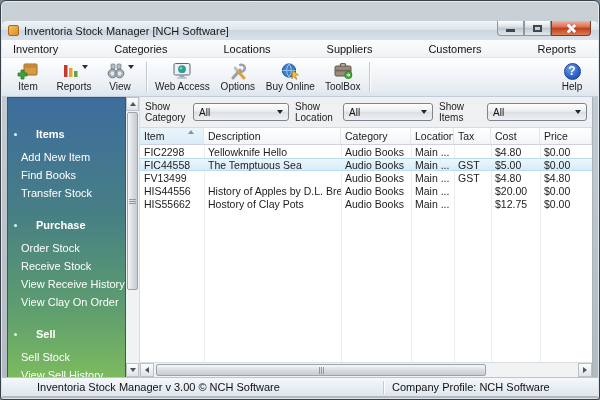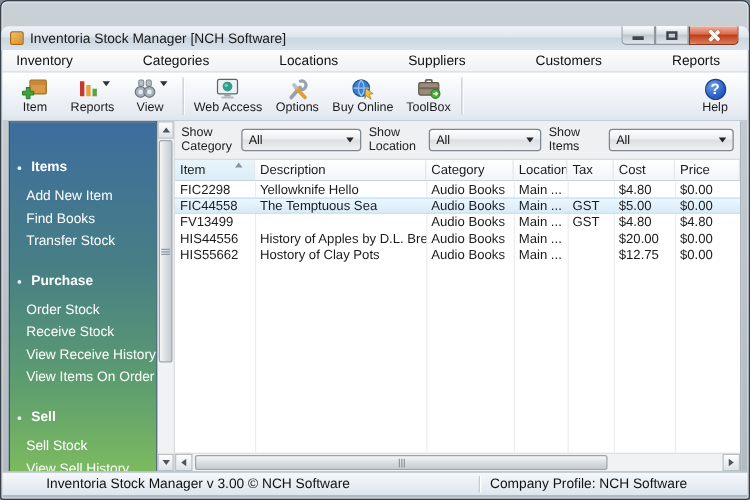--- a/index.html
+++ b/index.html
@@ -55,21 +55,21 @@
     background:radial-gradient(circle at 35% 30%,#6f9fe8,#2a62c9 60%,#1b4aa6);
     color:#fff;font-weight:bold;font-size:12px;line-height:15px;text-align:center;}
 
   
   .body-area{flex:1;display:flex;min-height:0;}
   .frame-edge{width:6px;flex:0 0 6px;}
 
   .sidebar{width:119px;flex:0 0 119px;color:#fff;font-size:11px;padding-top:24px;
     background:linear-gradient(180deg,#3d6d9e 0%,#477f84 42%,#5d9d6f 75%,#7cba5f 100%);
     border:1px solid #34596f;border-bottom:none;overflow:hidden;}
-  .side-header{font-weight:bold;display:flex;align-items:center;gap:8px;
+  .side-header{font-weight:bold;display:flex;align-items:center;gap:19px;
     padding:2px 6px;margin:16px 0 7px;}
   .side-header:first-child{margin-top:4px;}
   .side-dot{width:3px;height:3px;border-radius:50%;background:#e8f0f6;flex:0 0 3px;}
   .side-link{padding:2px 6px 2px 13px;line-height:12px;margin:2px 0;white-space:nowrap;cursor:pointer;}
 
   
   .vscroll{width:14px;flex:0 0 14px;background:#f1f2f3;border-right:1px solid #d9dde0;
     display:flex;flex-direction:column;}
   .scroll-btn{height:14px;flex:0 0 14px;background:linear-gradient(#fdfdfd,#dfe3e6);
     border:1px solid #bac1c7;display:flex;align-items:center;justify-content:center;}
@@ -290,21 +290,21 @@
       <div class="side-link">Find Books</div>
       <div class="side-link">Transfer Stock</div>
 
       <div class="side-header">
         <span class="side-dot"></span>
         <span>Purchase</span>
       </div>
       <div class="side-link">Order Stock</div>
       <div class="side-link">Receive Stock</div>
       <div class="side-link">View Receive History</div>
-      <div class="side-link">View Items On Order</div>
+      <div class="side-link">View Clay On Order</div>
 
       <div class="side-header">
         <span class="side-dot"></span>
         <span>Sell</span>
       </div>
       <div class="side-link">Sell Stock</div>
       <div class="side-link">View Sell History</div>
 
     </div>
 

